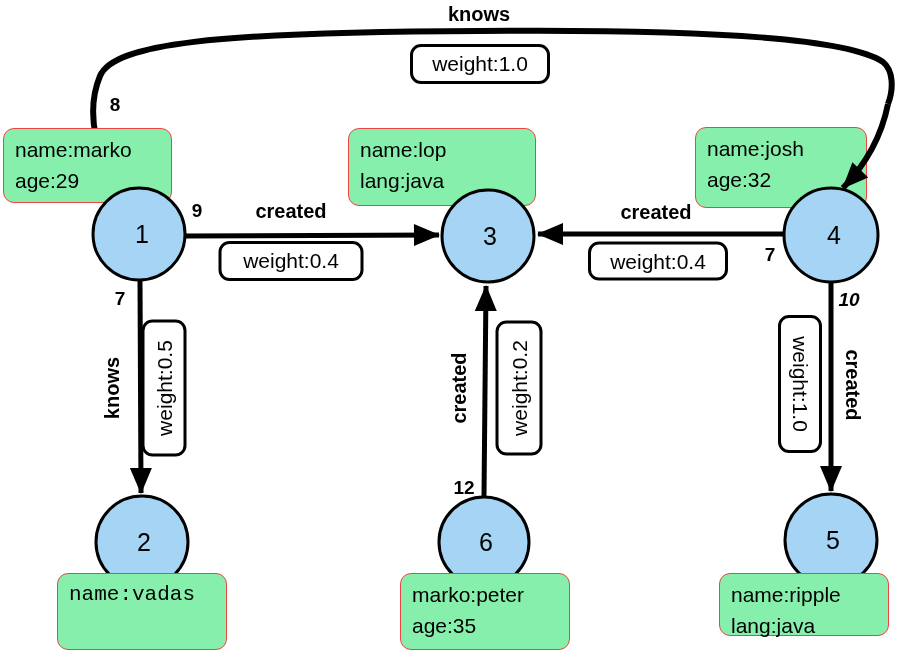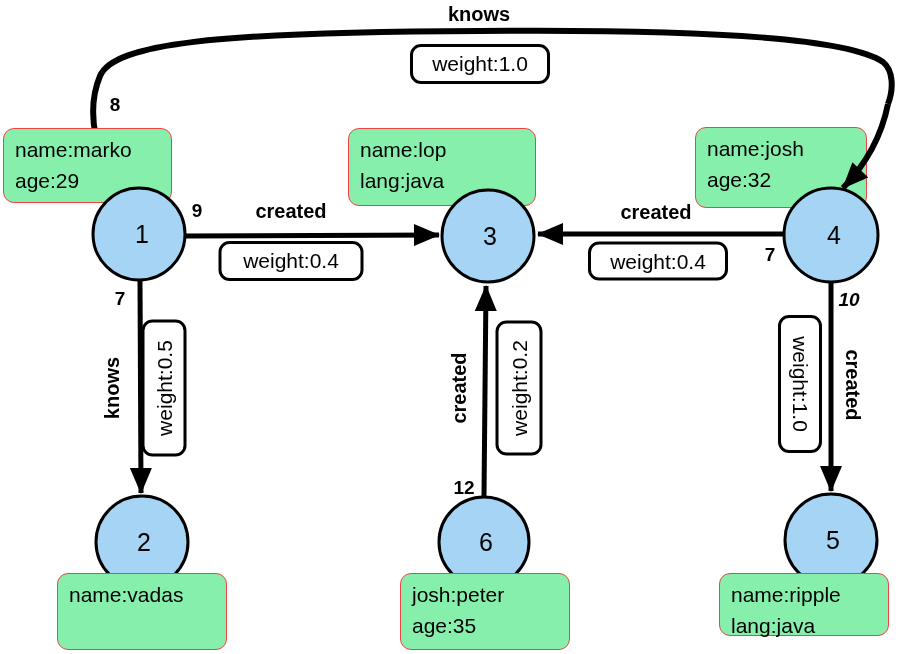--- a/index.html
+++ b/index.html
@@ -82,25 +82,25 @@
     <circle cx="831" cy="540" r="46" stroke="#000" stroke-width="3" fill="#a5d4f4"></circle>
   </svg>
 
   <div class="nnum" style="left:142px;top:234px;">1</div>
   <div class="nnum" style="left:490px;top:236px;">3</div>
   <div class="nnum" style="left:834px;top:235px;">4</div>
   <div class="nnum" style="left:144px;top:542px;">2</div>
   <div class="nnum" style="left:486px;top:542px;">6</div>
   <div class="nnum" style="left:833px;top:540px;">5</div>
 
-  <div class="pbox" style="left:57px;top:573px;width:170px;height:77px;">
+  <div class="pbox" style="left:57px;top:573px;width:170px;height:77px;font-family:Liberation Mono, monospace;">
     <div>name:vadas</div>
   </div>
   <div class="pbox" style="left:400px;top:573px;width:170px;height:77px;">
-    <div>josh:peter</div>
+    <div>marko:peter</div>
     <div>age:35</div>
   </div>
   <div class="pbox" style="left:719px;top:573px;width:170px;height:63px;">
     <div>name:ripple</div>
     <div>lang:java</div>
   </div>
 
   <svg class="layer" width="917" height="654" viewBox="0 0 917 654">
     <defs>
       <marker id="ah2" markerUnits="userSpaceOnUse" markerWidth="30" markerHeight="26" refX="26" refY="12" orient="auto">

